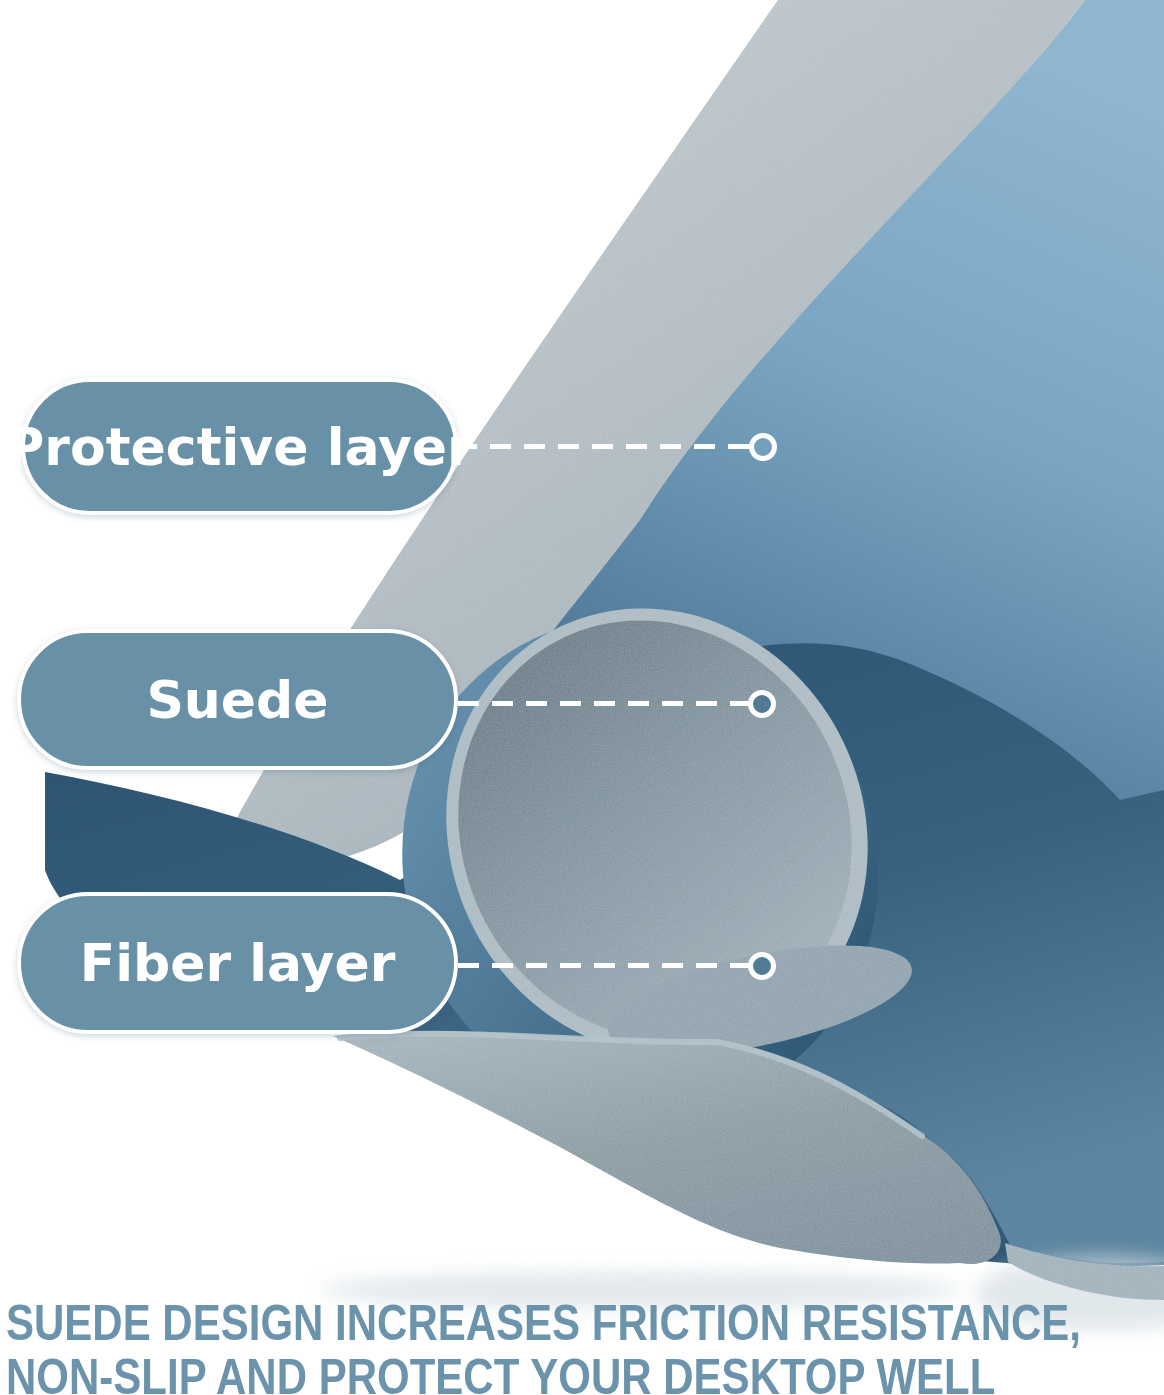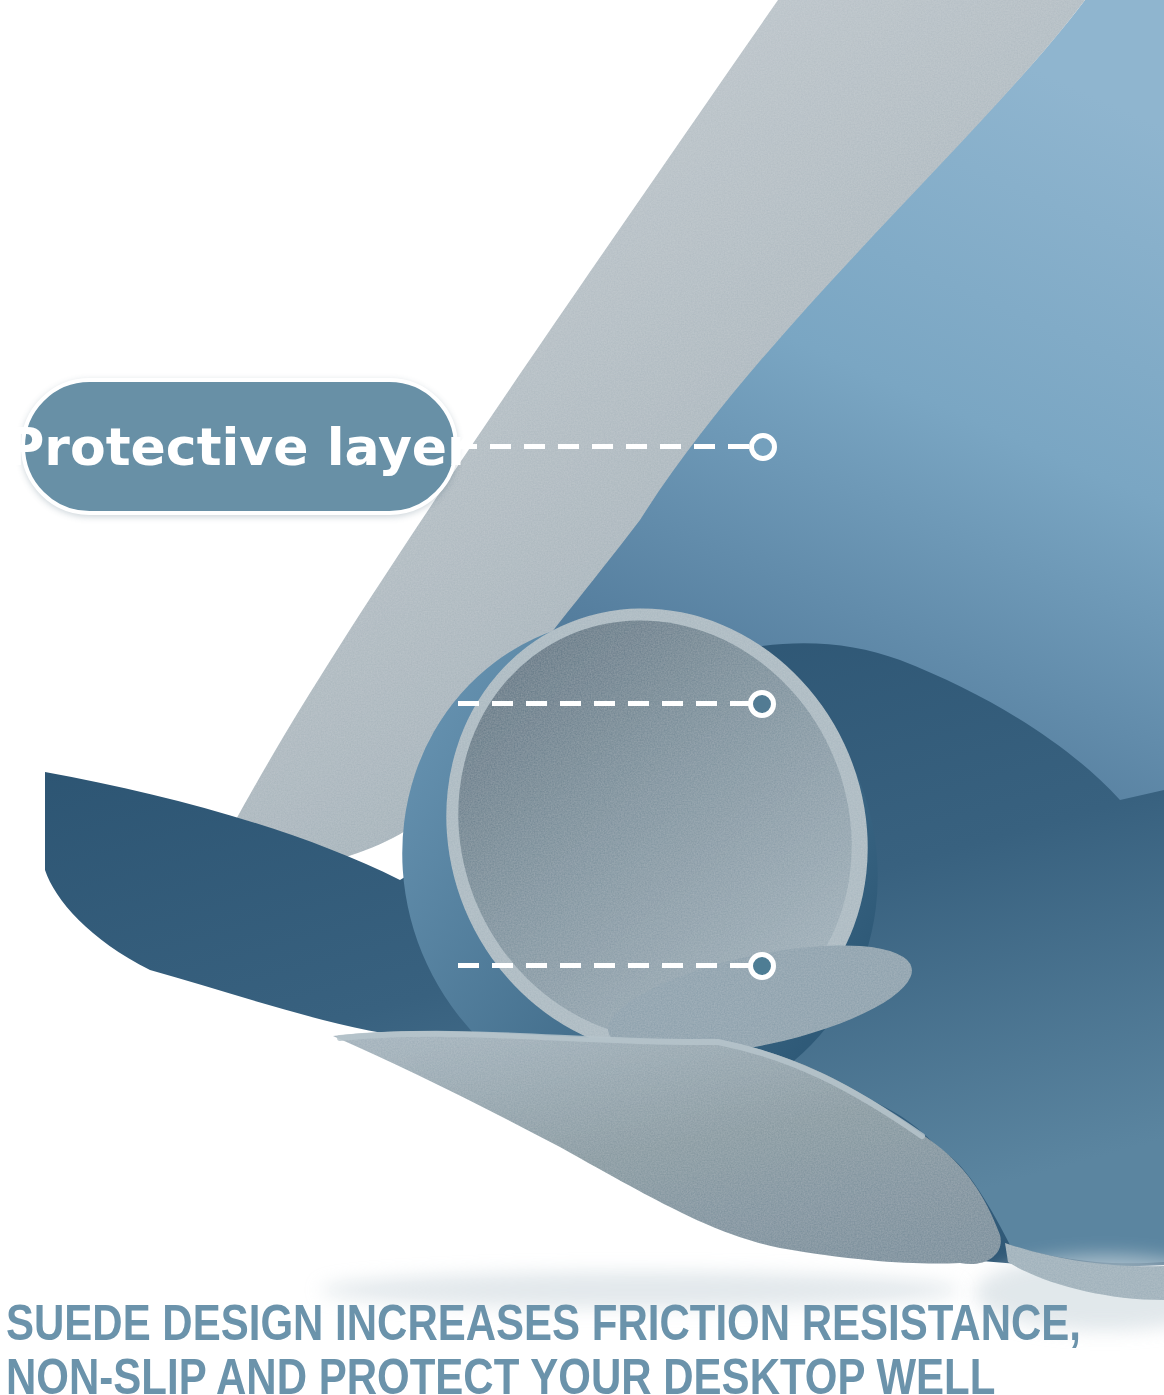--- a/index.html
+++ b/index.html
@@ -181,23 +181,29 @@
 
     <path fill="none" stroke="#b6c4cb" stroke-width="6" stroke-linecap="round" opacity="0.85" d="M 340,1038 C 470,1026 580,1044 718,1042 C 790,1056 850,1086 922,1136"></path>
   </svg>
 
   <div class="callout-pill pill-1">
     <span>Protective layer</span>
   </div>
   <div class="leader leader-1"></div>
   <div class="dot dot-1"></div>
 
+  <div class="callout-pill pill-2">
+    <span>Suede</span>
+  </div>
   <div class="leader leader-2"></div>
   <div class="dot dot-2"></div>
 
+  <div class="callout-pill pill-3">
+    <span>Fiber layer</span>
+  </div>
   <div class="leader leader-3"></div>
   <div class="dot dot-3"></div>
 
   <div class="caption">
     <div>SUEDE DESIGN INCREASES FRICTION RESISTANCE,</div>
     <div>NON-SLIP AND PROTECT YOUR DESKTOP WELL</div>
   </div>
 
 </div>
 

